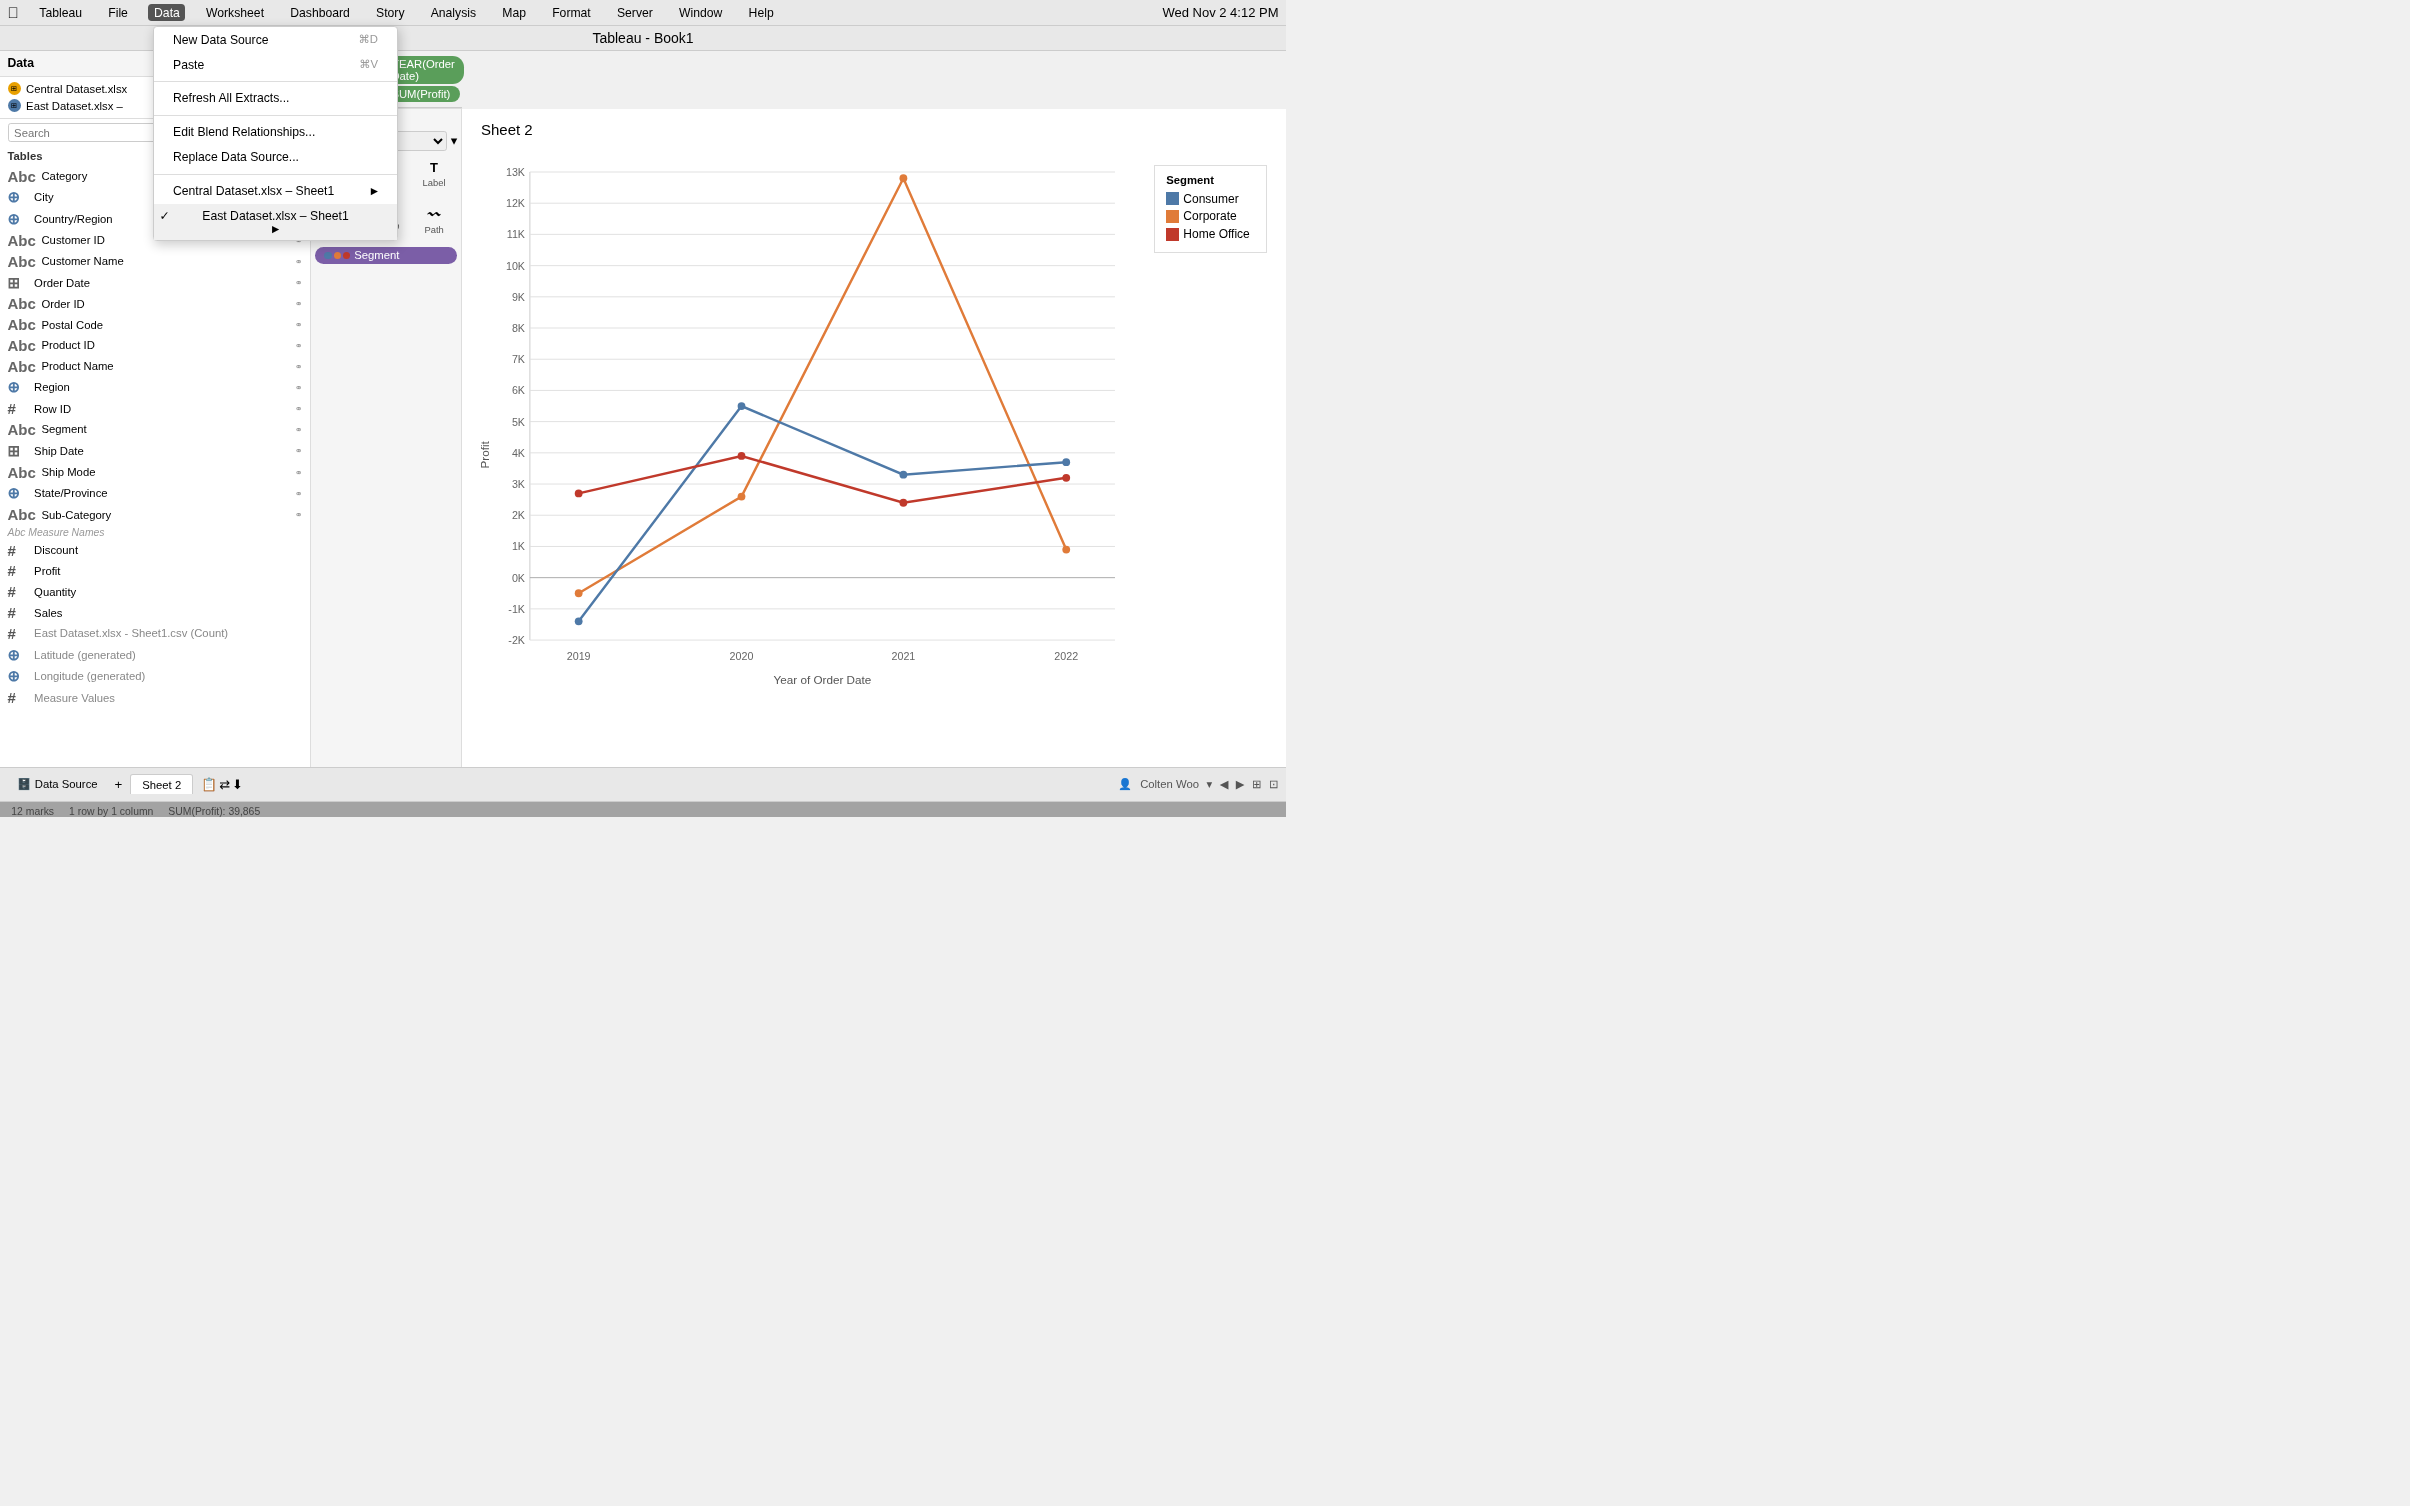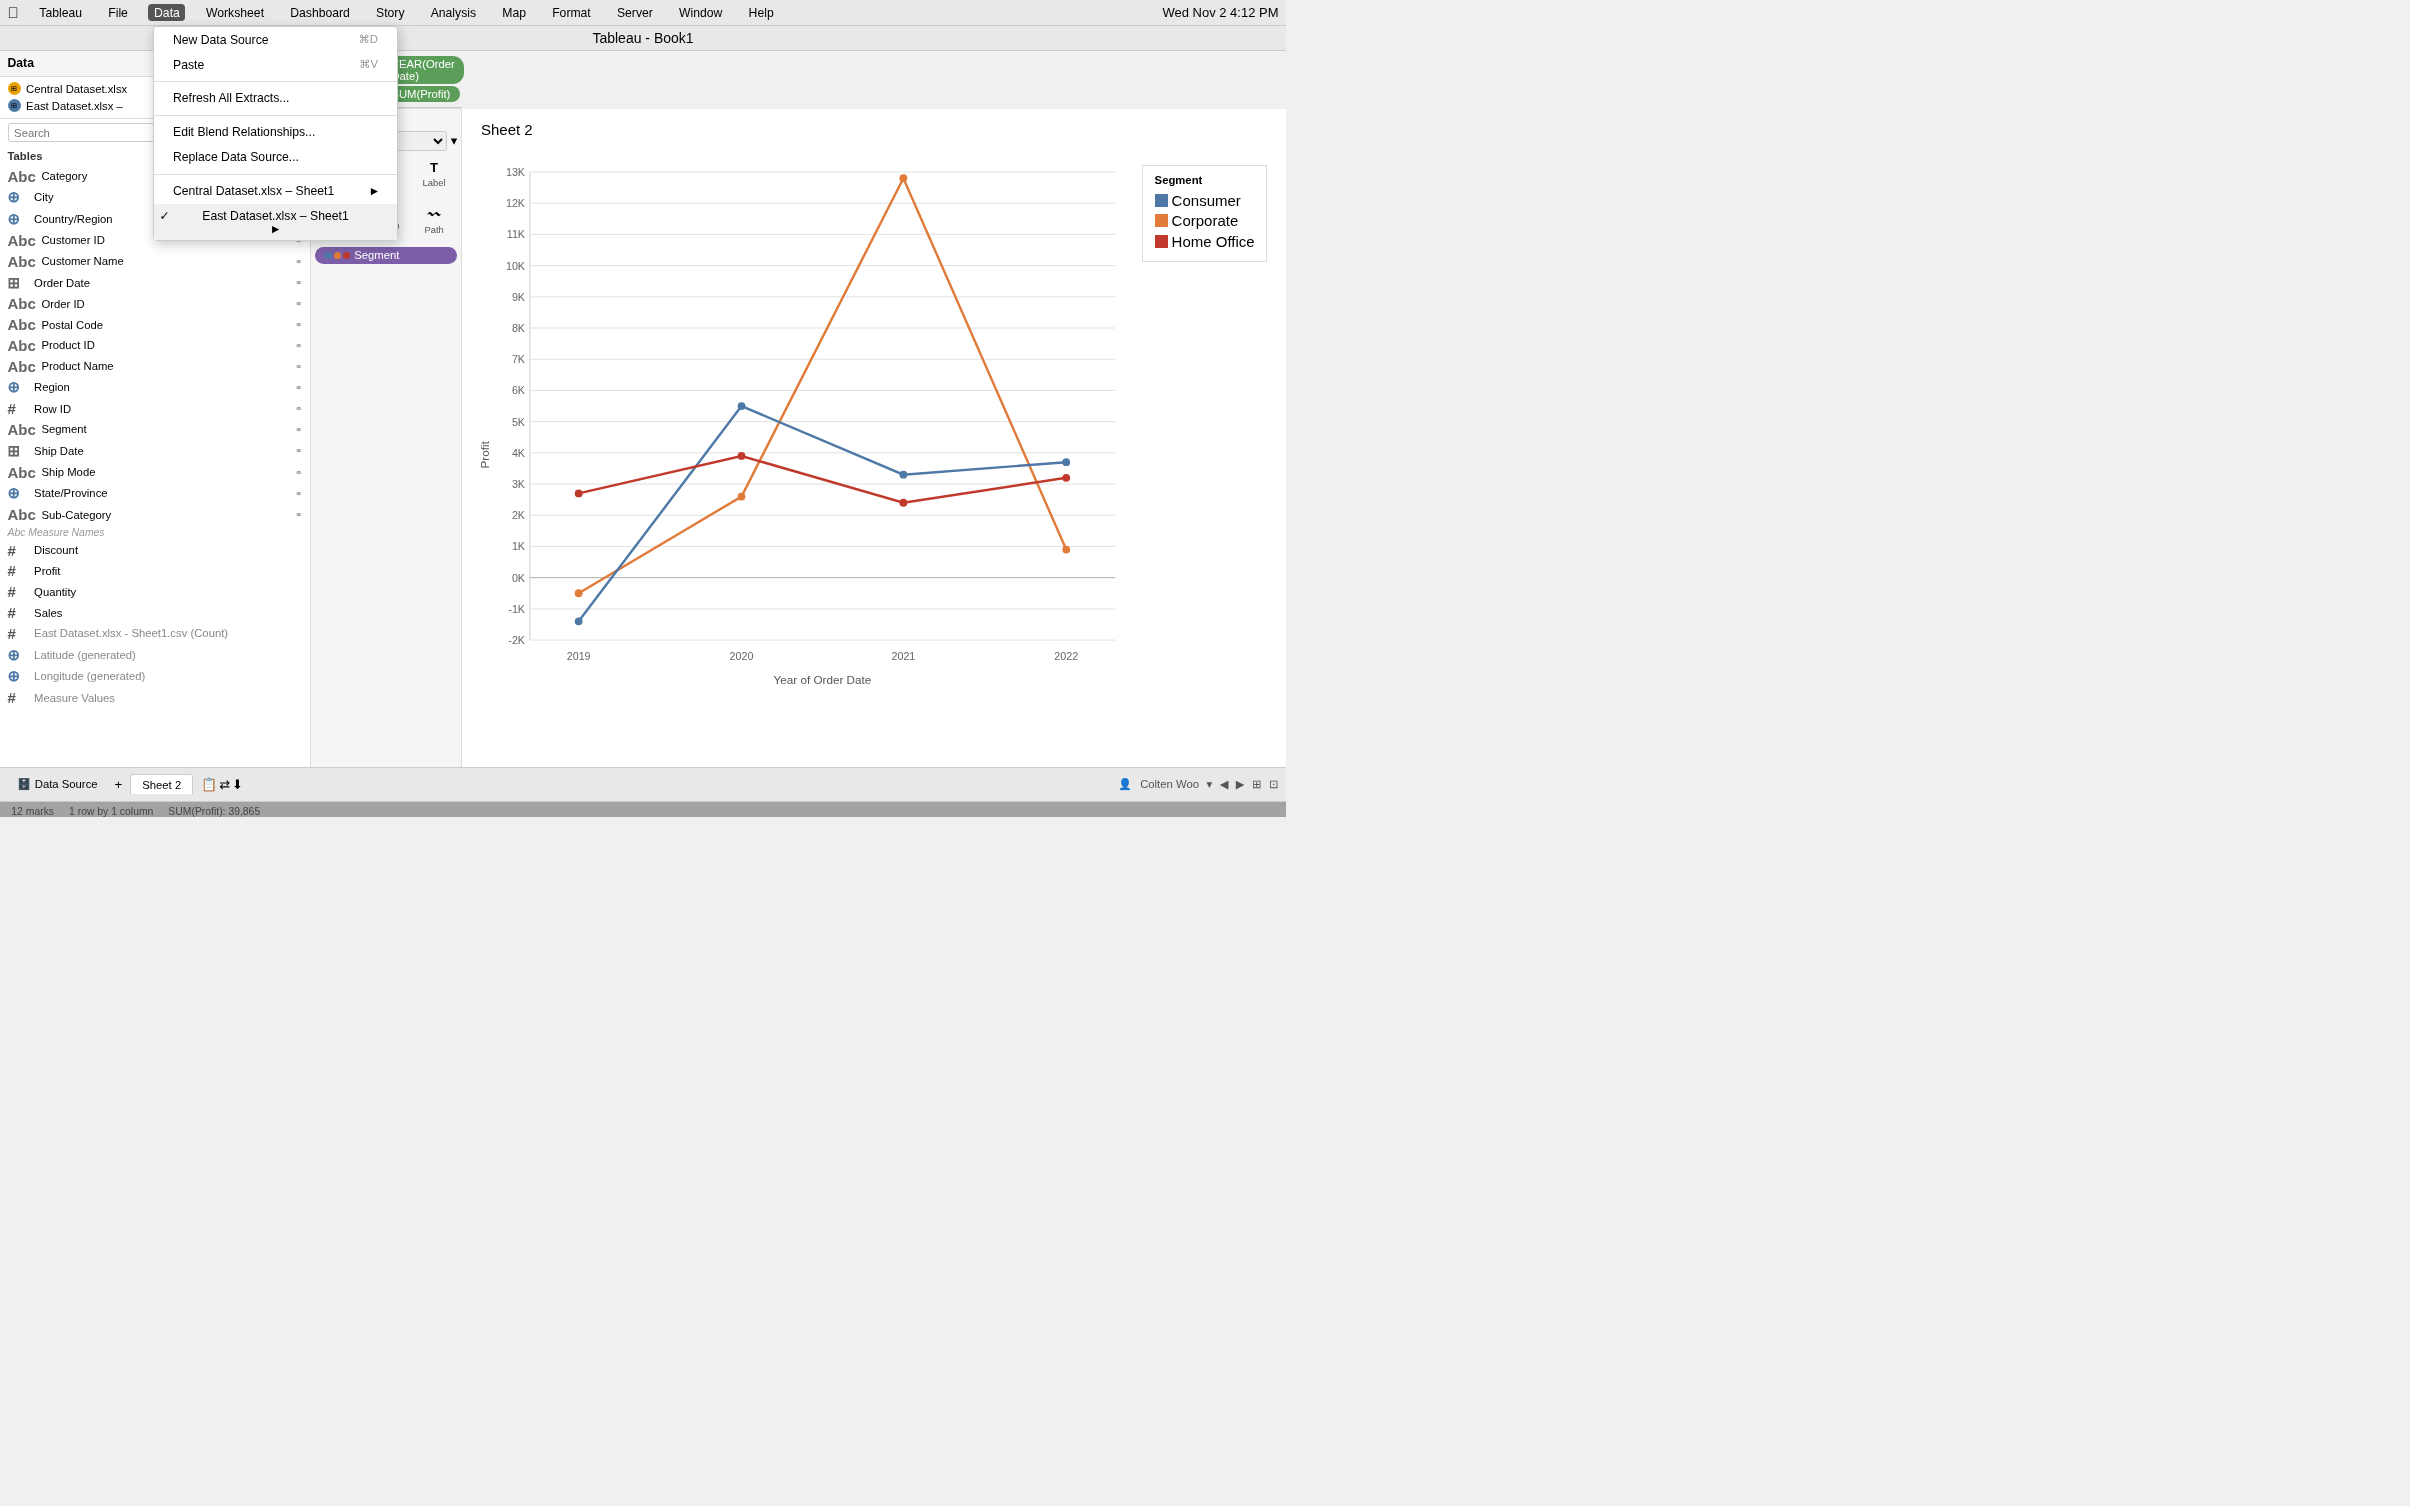--- a/index.html
+++ b/index.html
@@ -62,21 +62,21 @@
     .mark-btn-label { font-size: 9.4px; color: #555; }
     .segment-pill { background: #7b5ea7; color: #fff; padding: 2.8px 9.4px; border-radius: 11.3px; font-size: 11.3px; display: flex; align-items: center; gap: 3.8px; cursor: pointer; margin-top: 3.8px; }
 
     
     .chart-area { flex: 1; background: #fff; position: relative; overflow: hidden; display: flex; flex-direction: column; }
     .chart-title { padding: 11.3px 19px 3.8px; font-size: 15px; font-weight: 500; }
 
     
     .legend { position: absolute; top: 56px; right: 19px; background: #fff; border: 0.9px solid #ddd; padding: 7.5px 11.3px; min-width: 113px; }
     .legend-title { font-size: 11.3px; font-weight: 600; margin-bottom: 5.6px; }
-    .legend-item { display: flex; align-items: center; gap: 4px; font-size: 15px; margin-bottom: 3.8px; }
+    .legend-item { display: flex; align-items: center; gap: 4px; font-size: 12px; margin-bottom: 3.8px; }
     .legend-color { width: 13px; height: 13px; }
 
     
     .bottom-bar { display: flex; align-items: center; background: #e8e8e8; border-top: 0.9px solid #ccc; height: 34px; padding: 0 7.5px; gap: 3.8px; }
     .tab { padding: 3.8px 11.3px; font-size: 11.3px; cursor: pointer; border-radius: 2.8px 2.8px 0 0; border: 0.9px solid #ccc; border-bottom: none; background: #f5f5f5; }
     .tab.active { background: #fff; font-weight: 500; }
     .tab-datasource { display: flex; align-items: center; gap: 3.8px; padding: 3.8px 9.4px; font-size: 11.3px; cursor: pointer; }
     .bottom-bar-right { margin-left: auto; display: flex; align-items: center; gap: 7.5px; font-size: 11.3px; color: #555; }
 
     

